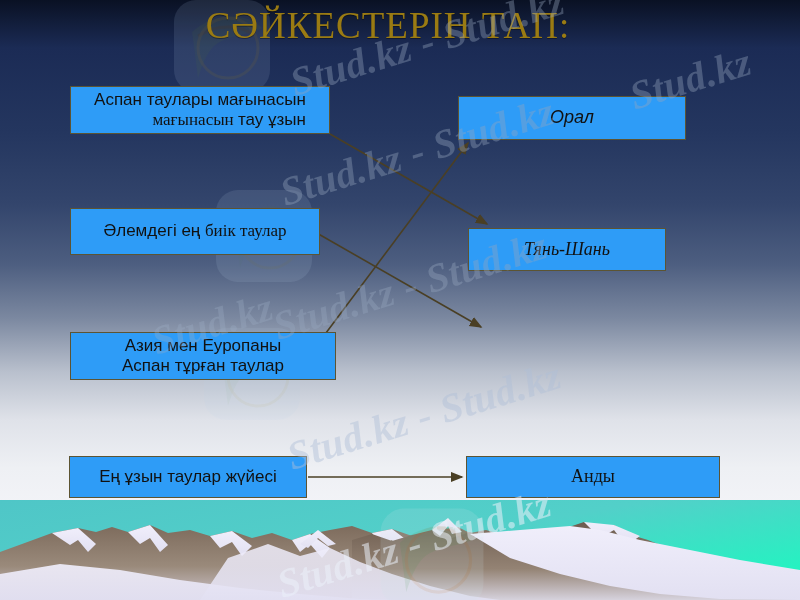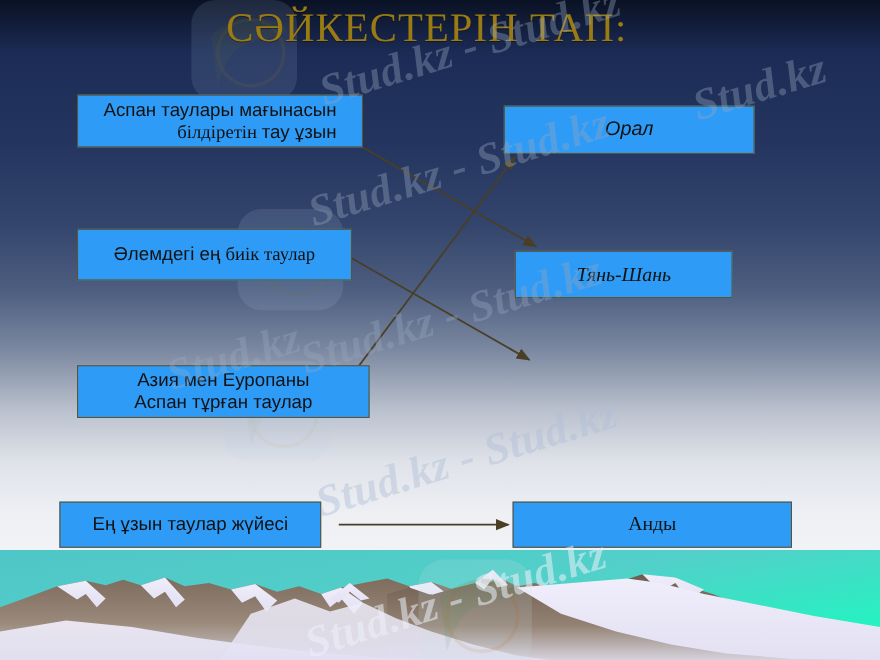--- a/index.html
+++ b/index.html
@@ -210,38 +210,38 @@
     </defs>
     <line x1="330" y1="134" x2="487" y2="224" stroke="#4a3f24" stroke-width="1.6" marker-end="url(#arrowhead)"></line>
     <line x1="315" y1="232" x2="481" y2="327" stroke="#4a3f24" stroke-width="1.6" marker-end="url(#arrowhead)"></line>
     <line x1="308" y1="357" x2="468" y2="143" stroke="#4a3f24" stroke-width="1.6" marker-end="url(#arrowhead)"></line>
     <line x1="308" y1="477" x2="462" y2="477" stroke="#4a3f24" stroke-width="1.6" marker-end="url(#arrowhead)"></line>
   </svg>
 
   <div class="box box-left" style="left:70px; top:86px; width:260px; height:48px;text-align:right;">
     <div>
       <span class="ln sans">Аспан таулары мағынасын</span>
-      <span class="ln"><span class="serif">білдіретін </span><span class="sans">тау ұзын</span></span>
+      <span class="ln"><span class="serif">мағынасын </span><span class="sans">тау ұзын</span></span>
     </div>
   </div>
 
   <div class="box box-left" style="left:70px; top:208px; width:250px; height:47px;">
     <div>
       <span class="ln"><span class="sans">Әлемдегі ең </span><span class="serif">биік таулар</span></span>
     </div>
   </div>
 
   <div class="box box-left" style="left:70px; top:332px; width:266px; height:48px;">
     <div>
       <span class="ln sans">Азия мен Еуропаны</span>
       <span class="ln sans">Аспан тұрған таулар</span>
     </div>
   </div>
 
-  <div class="box box-left" style="left:54px; top:456px; width:238px; height:42px;">
+  <div class="box box-left" style="left:69px; top:456px; width:238px; height:42px;">
     <span class="sans">Ең  ұзын таулар жүйесі</span>
   </div>
 
   <div class="box box-right" style="left:458px; top:96px; width:228px; height:44px;font-style:italic;">
     <span class="sans">Орал</span>
   </div>
 
   <div class="box box-right" style="left:468px; top:228px; width:198px; height:43px;font-style:italic;">
     <span class="serif">Тянь-Шань</span>
   </div>

